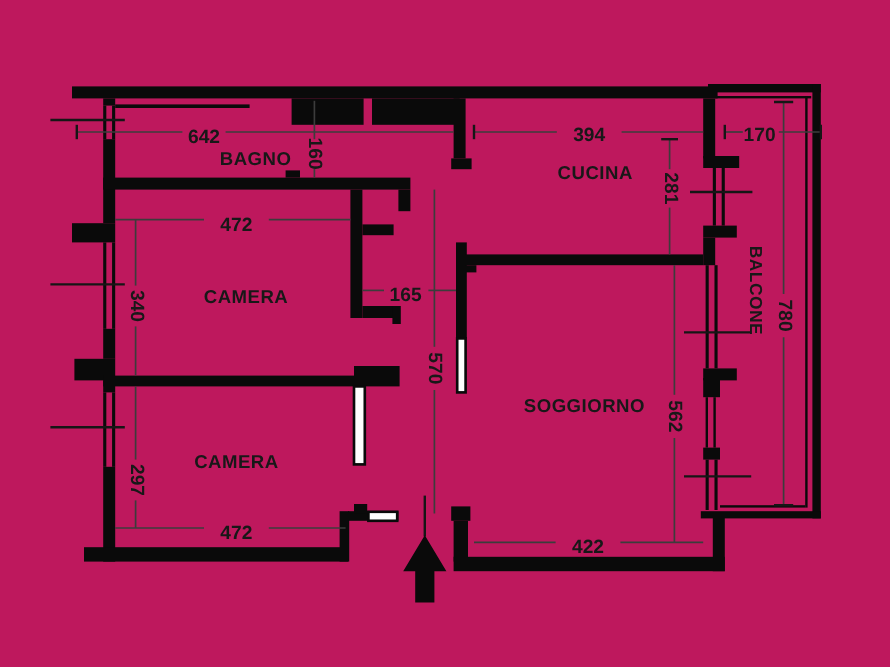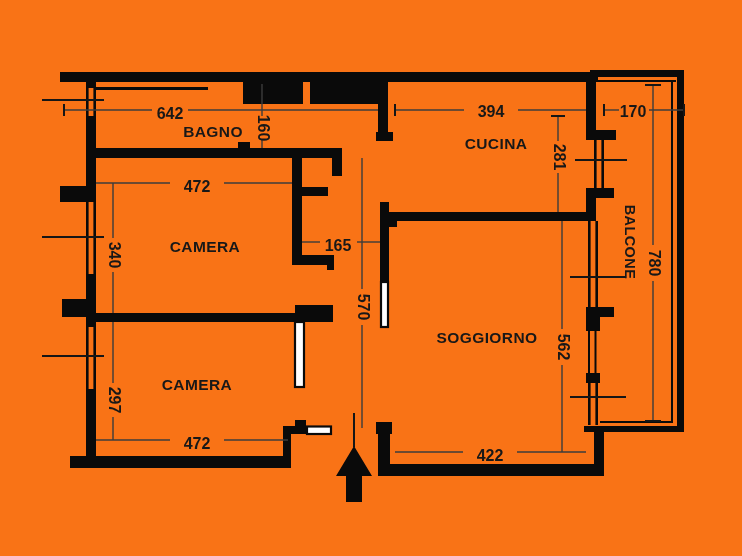--- a/index.html
+++ b/index.html
@@ -1,16 +1,16 @@
 <!DOCTYPE html>
 <html><head>
 <meta charset="utf-8">
 <style>
   html,body{margin:0;padding:0;background:#ffffff;}
-  .stage{width:742px;height:556px;background:#f97316;overflow:hidden;position:relative;}
+  .stage{width:742px;height:556px;background:#be185d;overflow:hidden;position:relative;}
   svg{display:block;}
   .w{fill:#0a0a0a;}
   .leaf{fill:#ffffff;stroke:#0a0a0a;stroke-width:2.2;}
   .dl{stroke:#3c3c3c;stroke-width:1.4;fill:none;}
   .tk{stroke:#161616;stroke-width:2;fill:none;}
   text{text-anchor:middle;dominant-baseline:middle;}
   .dim{font:700 16px "Liberation Sans", sans-serif;fill:#181818;}
   .room{font:700 15.5px "Liberation Sans", sans-serif;fill:#181818;letter-spacing:.4px;}
   .roomv{font:700 14.5px "Liberation Sans", sans-serif;fill:#181818;letter-spacing:.4px;}
 </style>

